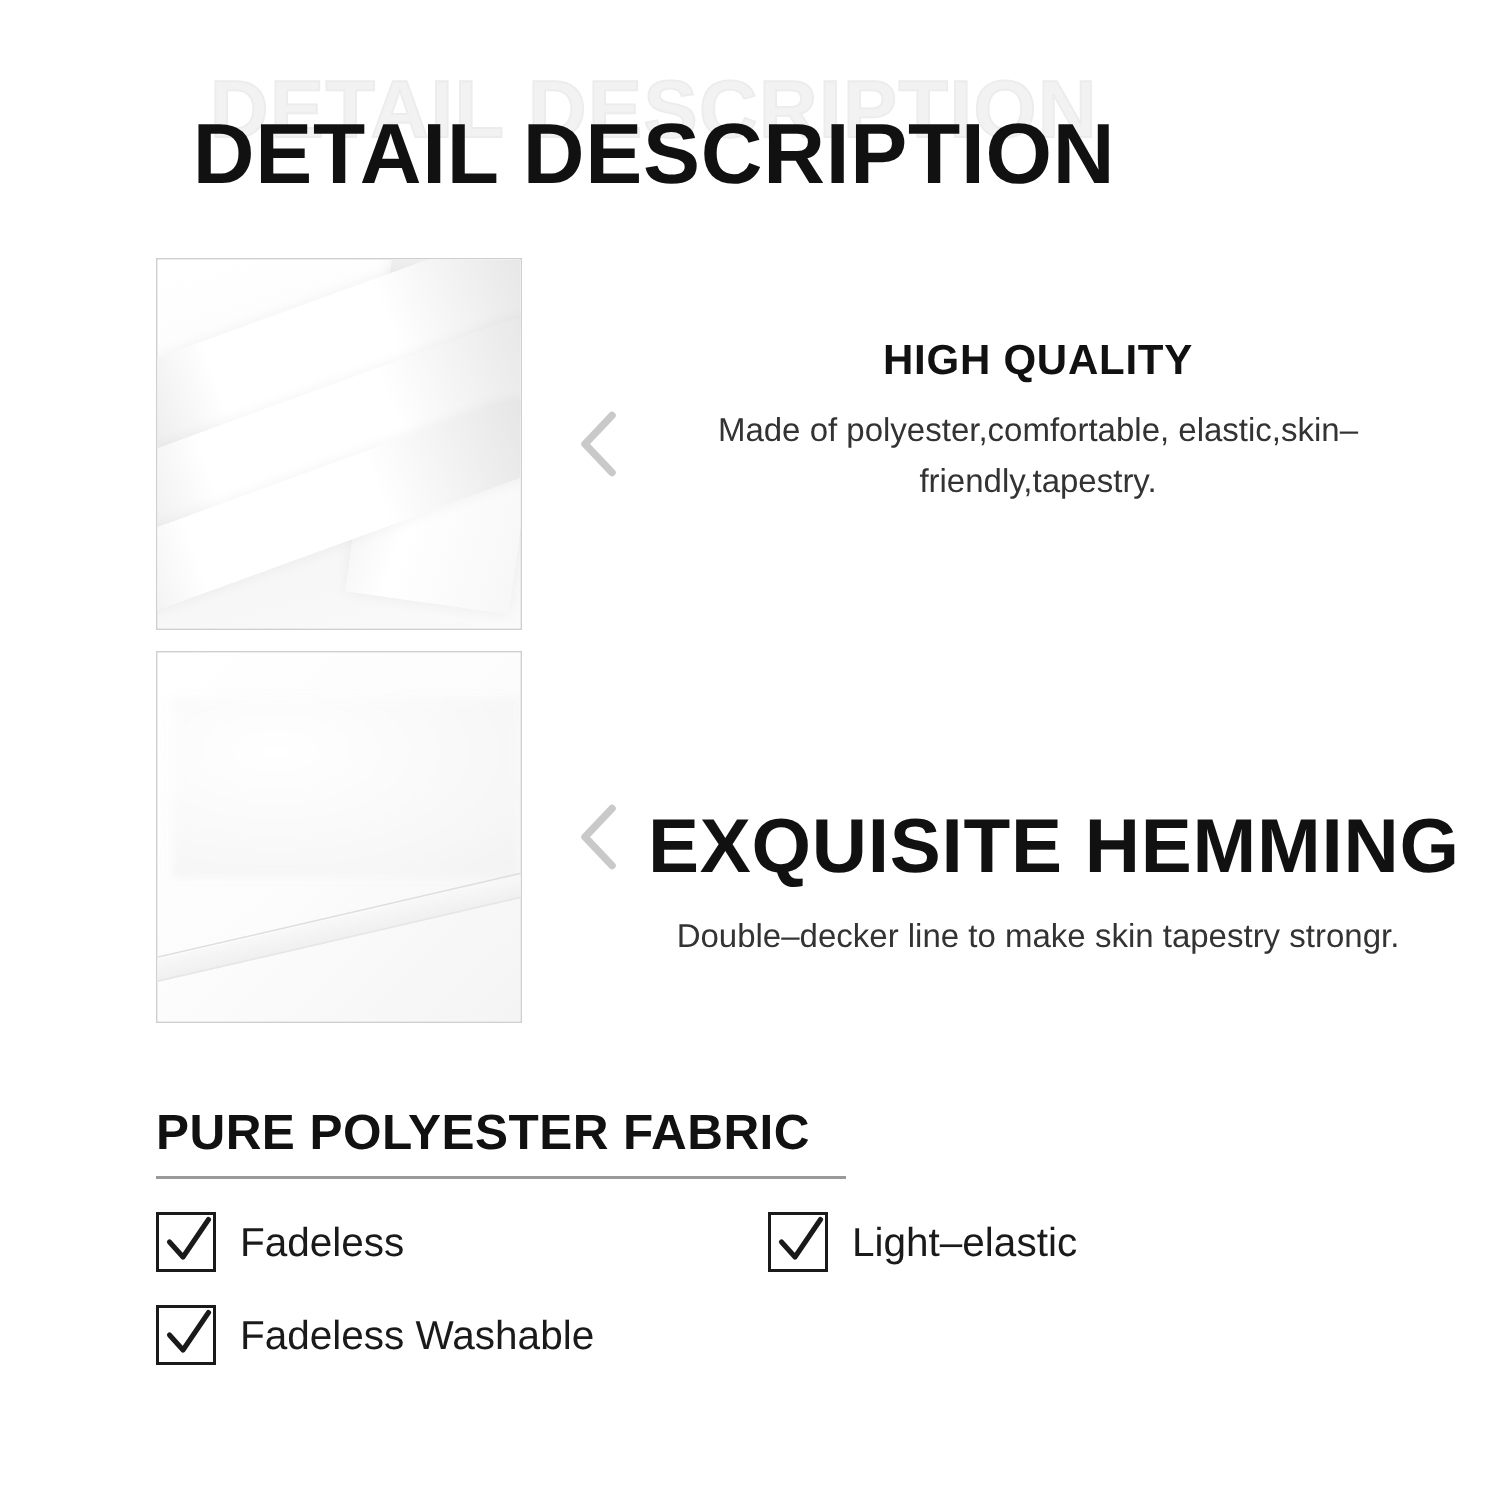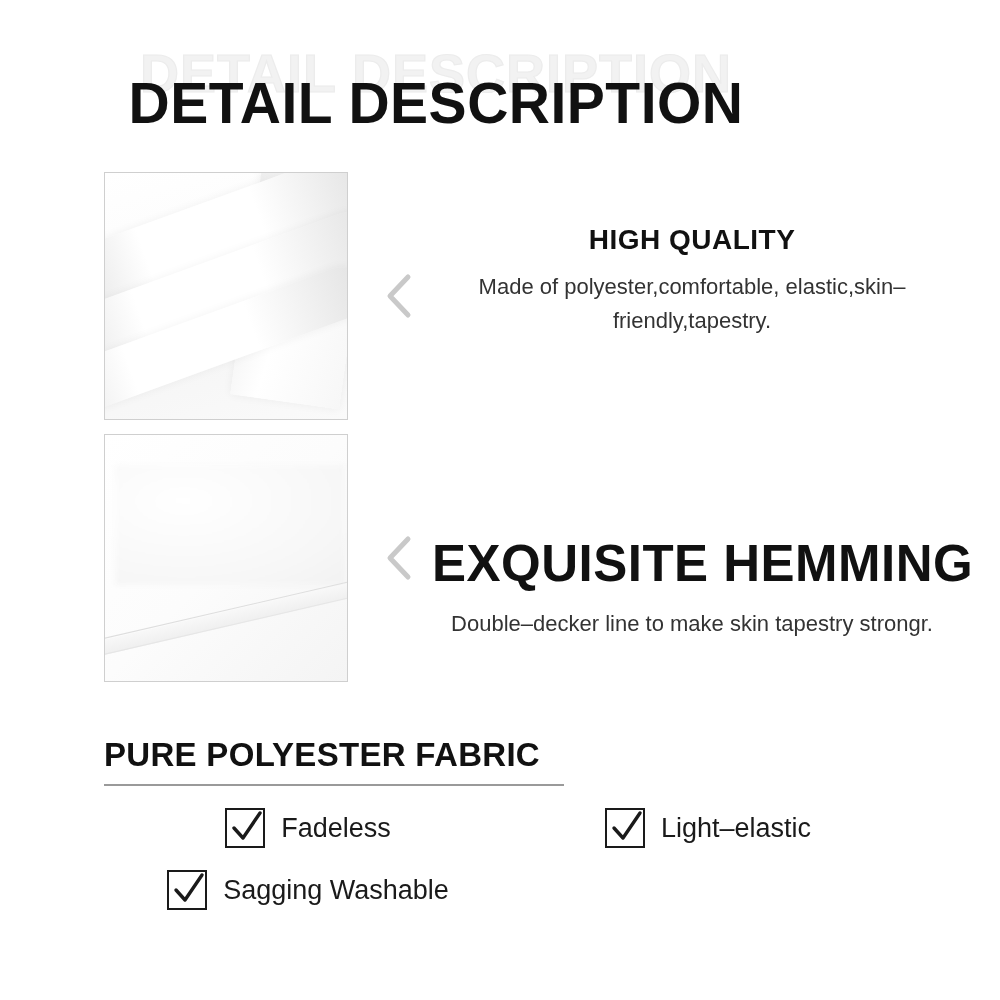--- a/index.html
+++ b/index.html
@@ -199,21 +199,20 @@
     margin-bottom: 22px;
   }
   .check-grid {
     display: grid;
     grid-template-columns: 408px 1fr;
     grid-row-gap: 22px;
   }
   .check-item {
     display: flex;
     align-items: center;
-    justify-content: center;
   }
   .checkbox {
     width: 40px;
     height: 40px;
     border: 2px solid #1a1a1a;
     box-sizing: border-box;
     position: relative;
     flex: 0 0 auto;
   }
   .checkbox svg {
@@ -303,16 +302,16 @@
       </span>
       <span class="check-label">Light–elastic</span>
     </div>
 
     <div class="check-item">
       <span class="checkbox">
         <svg width="34" height="36" viewBox="0 0 34 36">
           <polyline points="4,18 13,28 30,3" fill="none" stroke="#1a1a1a" stroke-width="3.4" stroke-linecap="round" stroke-linejoin="round"></polyline>
         </svg>
       </span>
-      <span class="check-label">Sagging Washable</span>
+      <span class="check-label">Fadeless Washable</span>
     </div>
   </div>
 </div>
 
 </body></html>

